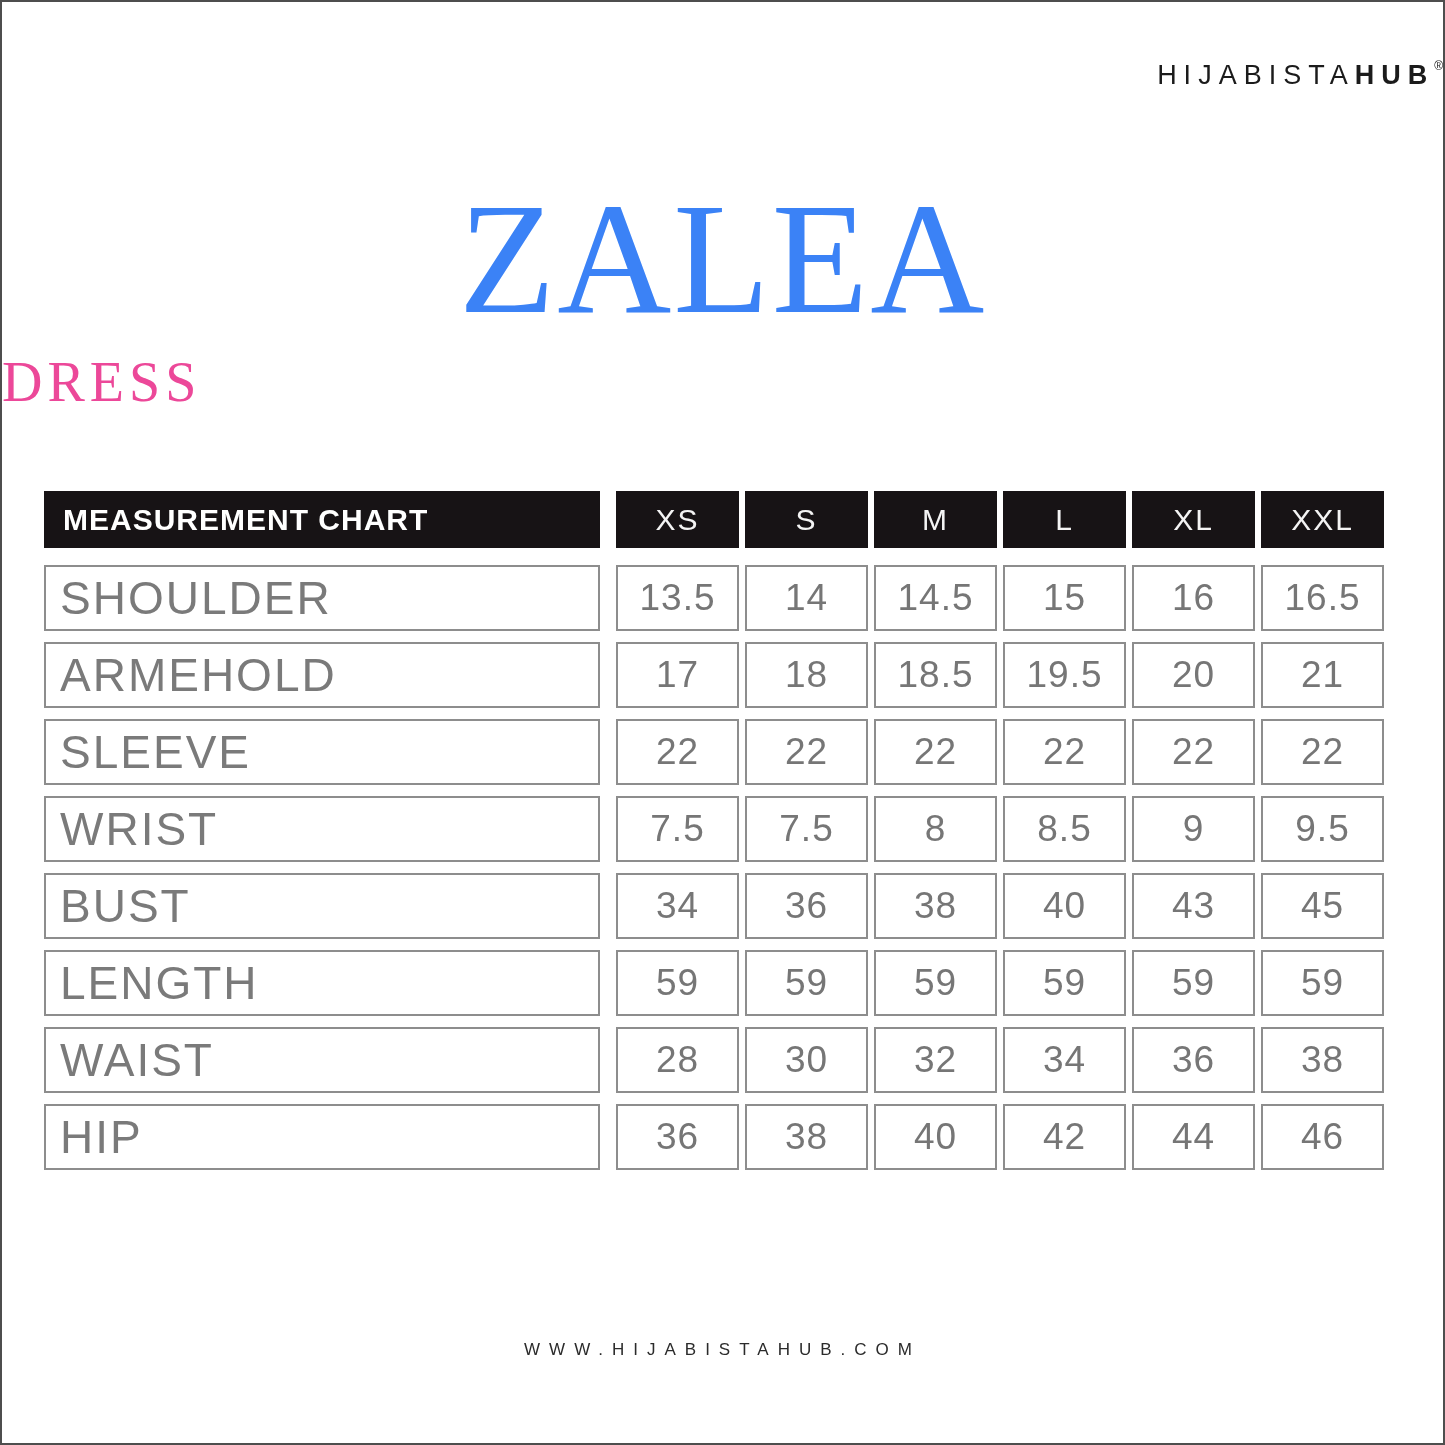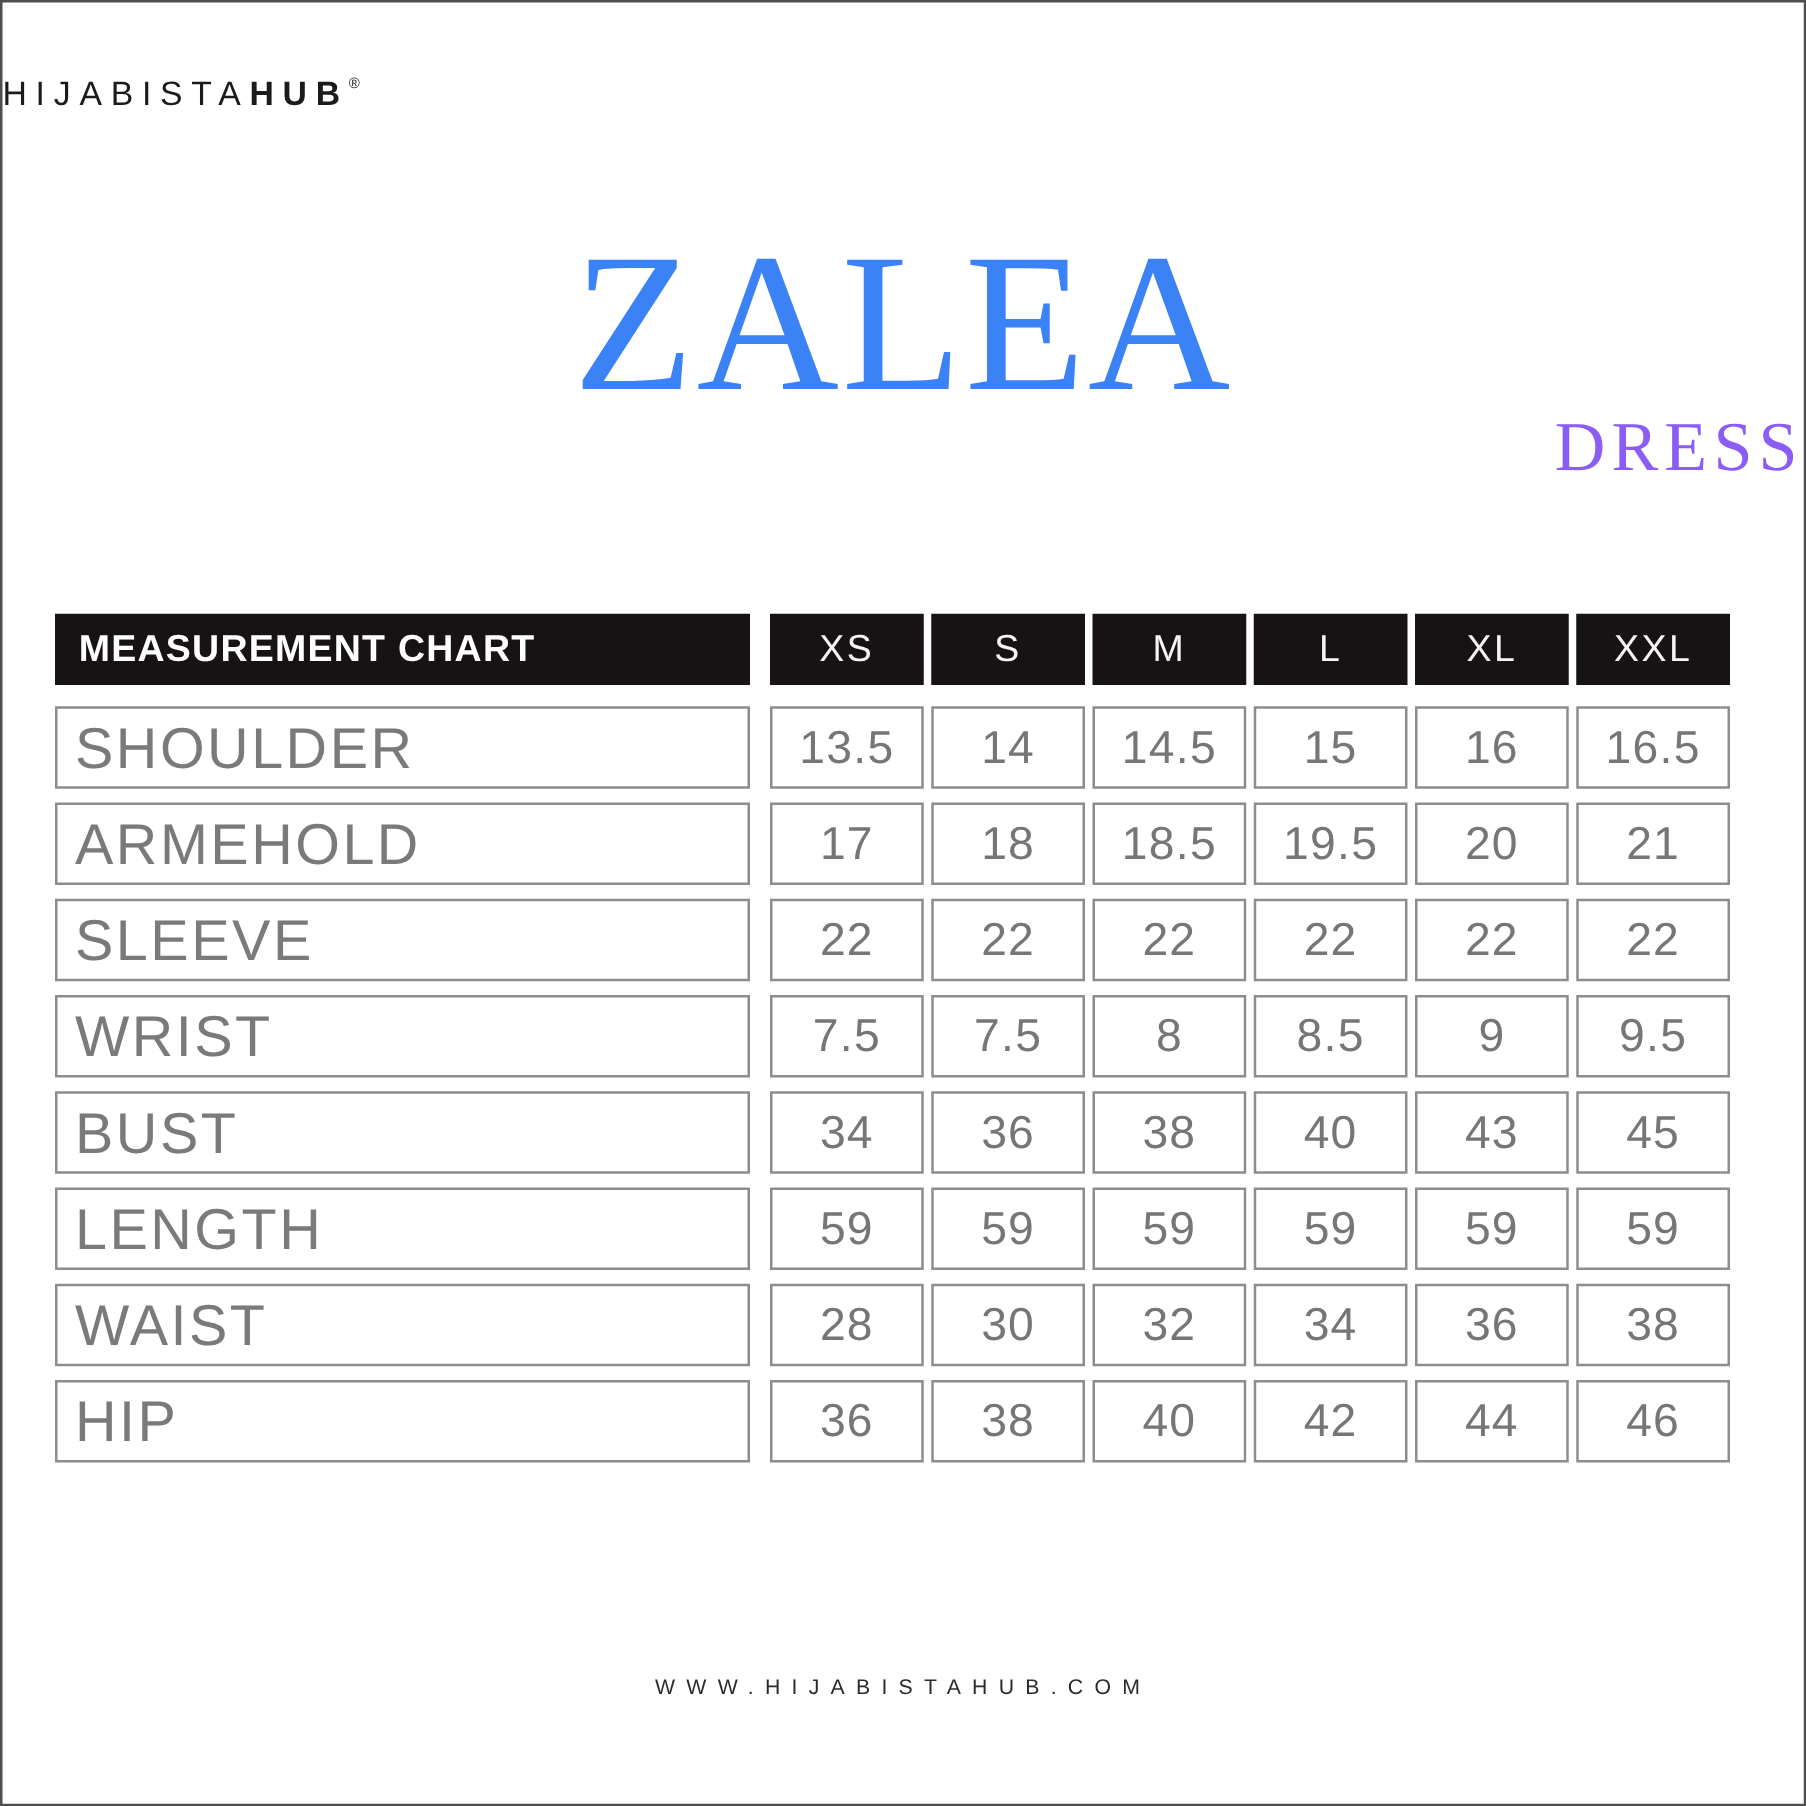--- a/index.html
+++ b/index.html
@@ -13,21 +13,21 @@
     font-family: "Liberation Sans", sans-serif;
     overflow: hidden;
   }
 
   
   .logo {
     position: absolute;
     top: 57px;
     left: 0;
     width: 100%;
-    text-align: left;
+    text-align: right;
     font-size: 27px;
     letter-spacing: 7px;
     color: #1b1b1b;
     font-weight: 400;
     white-space: nowrap;
   }
   .logo .bold { font-weight: 700; }
   .logo .reg {
     font-size: 12px;
     letter-spacing: 0;
@@ -44,31 +44,31 @@
     text-align: center;
     font-family: "Liberation Serif", serif;
     font-weight: 400;
     font-size: 158px;
     line-height: 1;
     letter-spacing: 2px;
     color: #3b82f6;
   }
   .subtitle {
     position: absolute;
-    top: 328px;
+    top: 352px;
     left: 0;
     width: 100%;
     margin: 0;
-    text-align: right;
+    text-align: left;
     font-family: "Liberation Serif", serif;
     font-weight: 400;
     font-size: 56px;
     line-height: 1;
     letter-spacing: 5px;
-    color: #8b5cf6;
+    color: #ec4899;
   }
 
   
   .mtable {
     position: absolute;
     left: 42px;
     top: 489px;
     width: 1340px;
   }
   .trow { display: flex; margin-bottom: 11px; }

